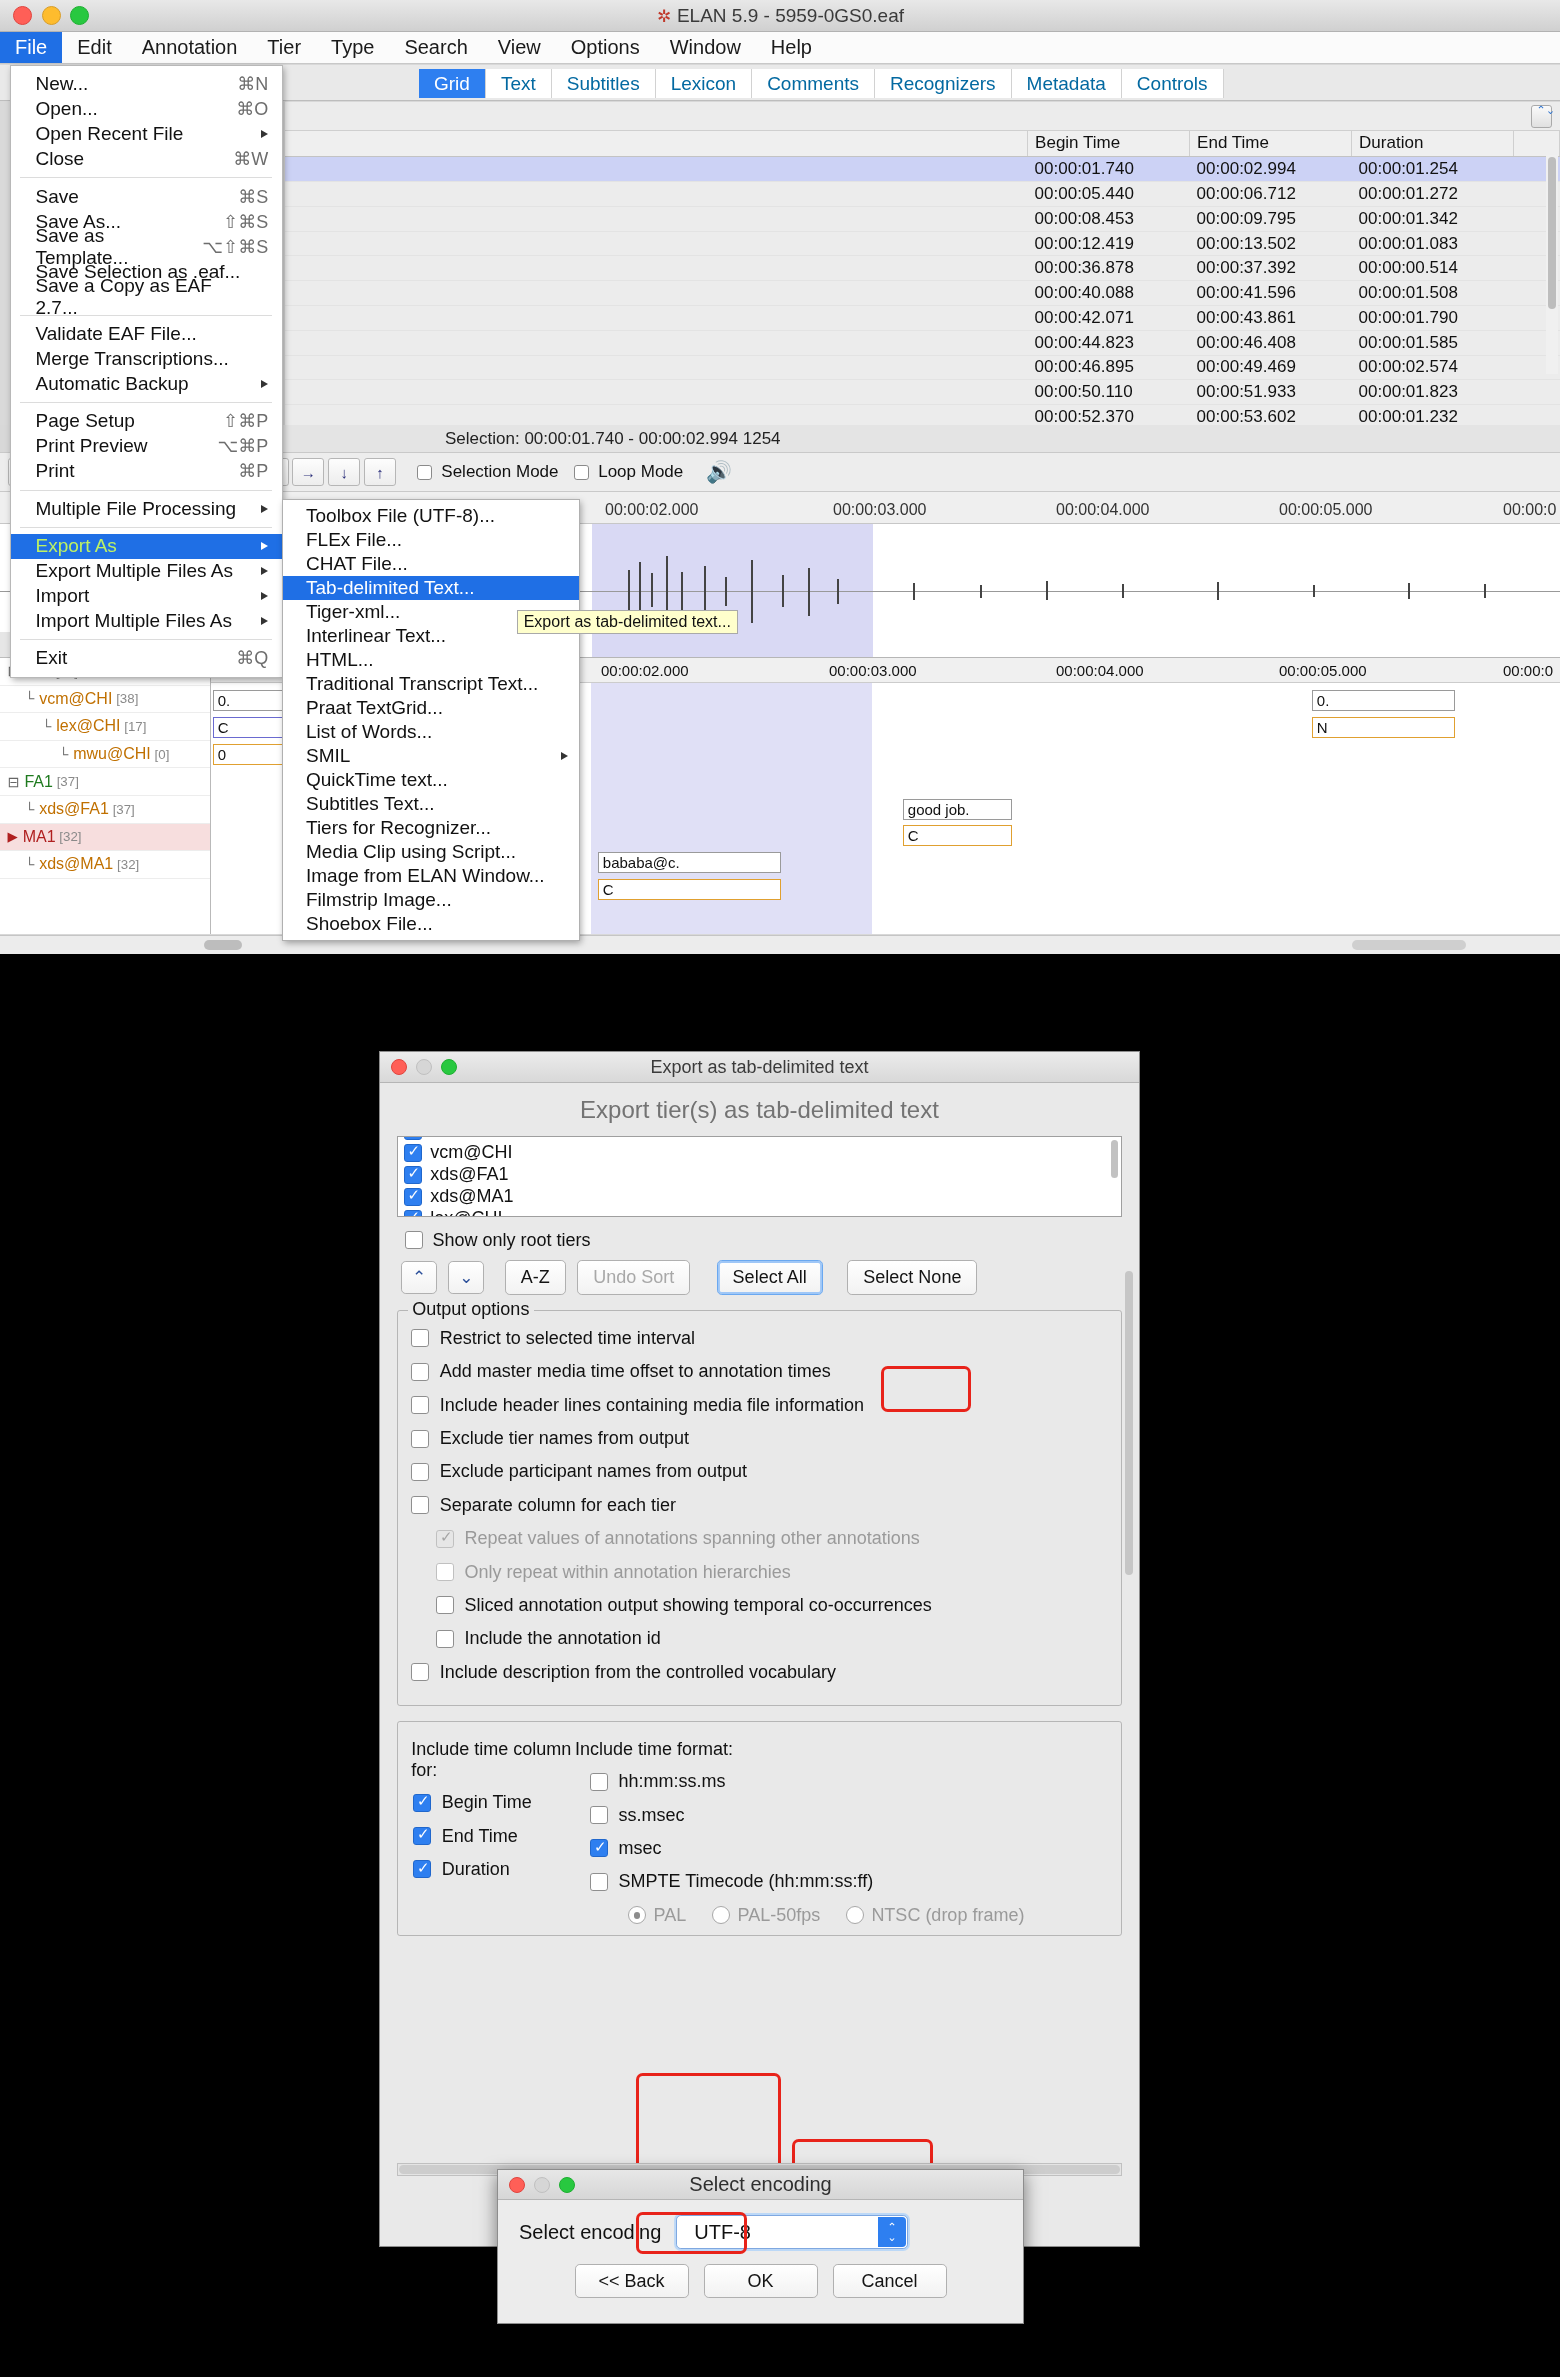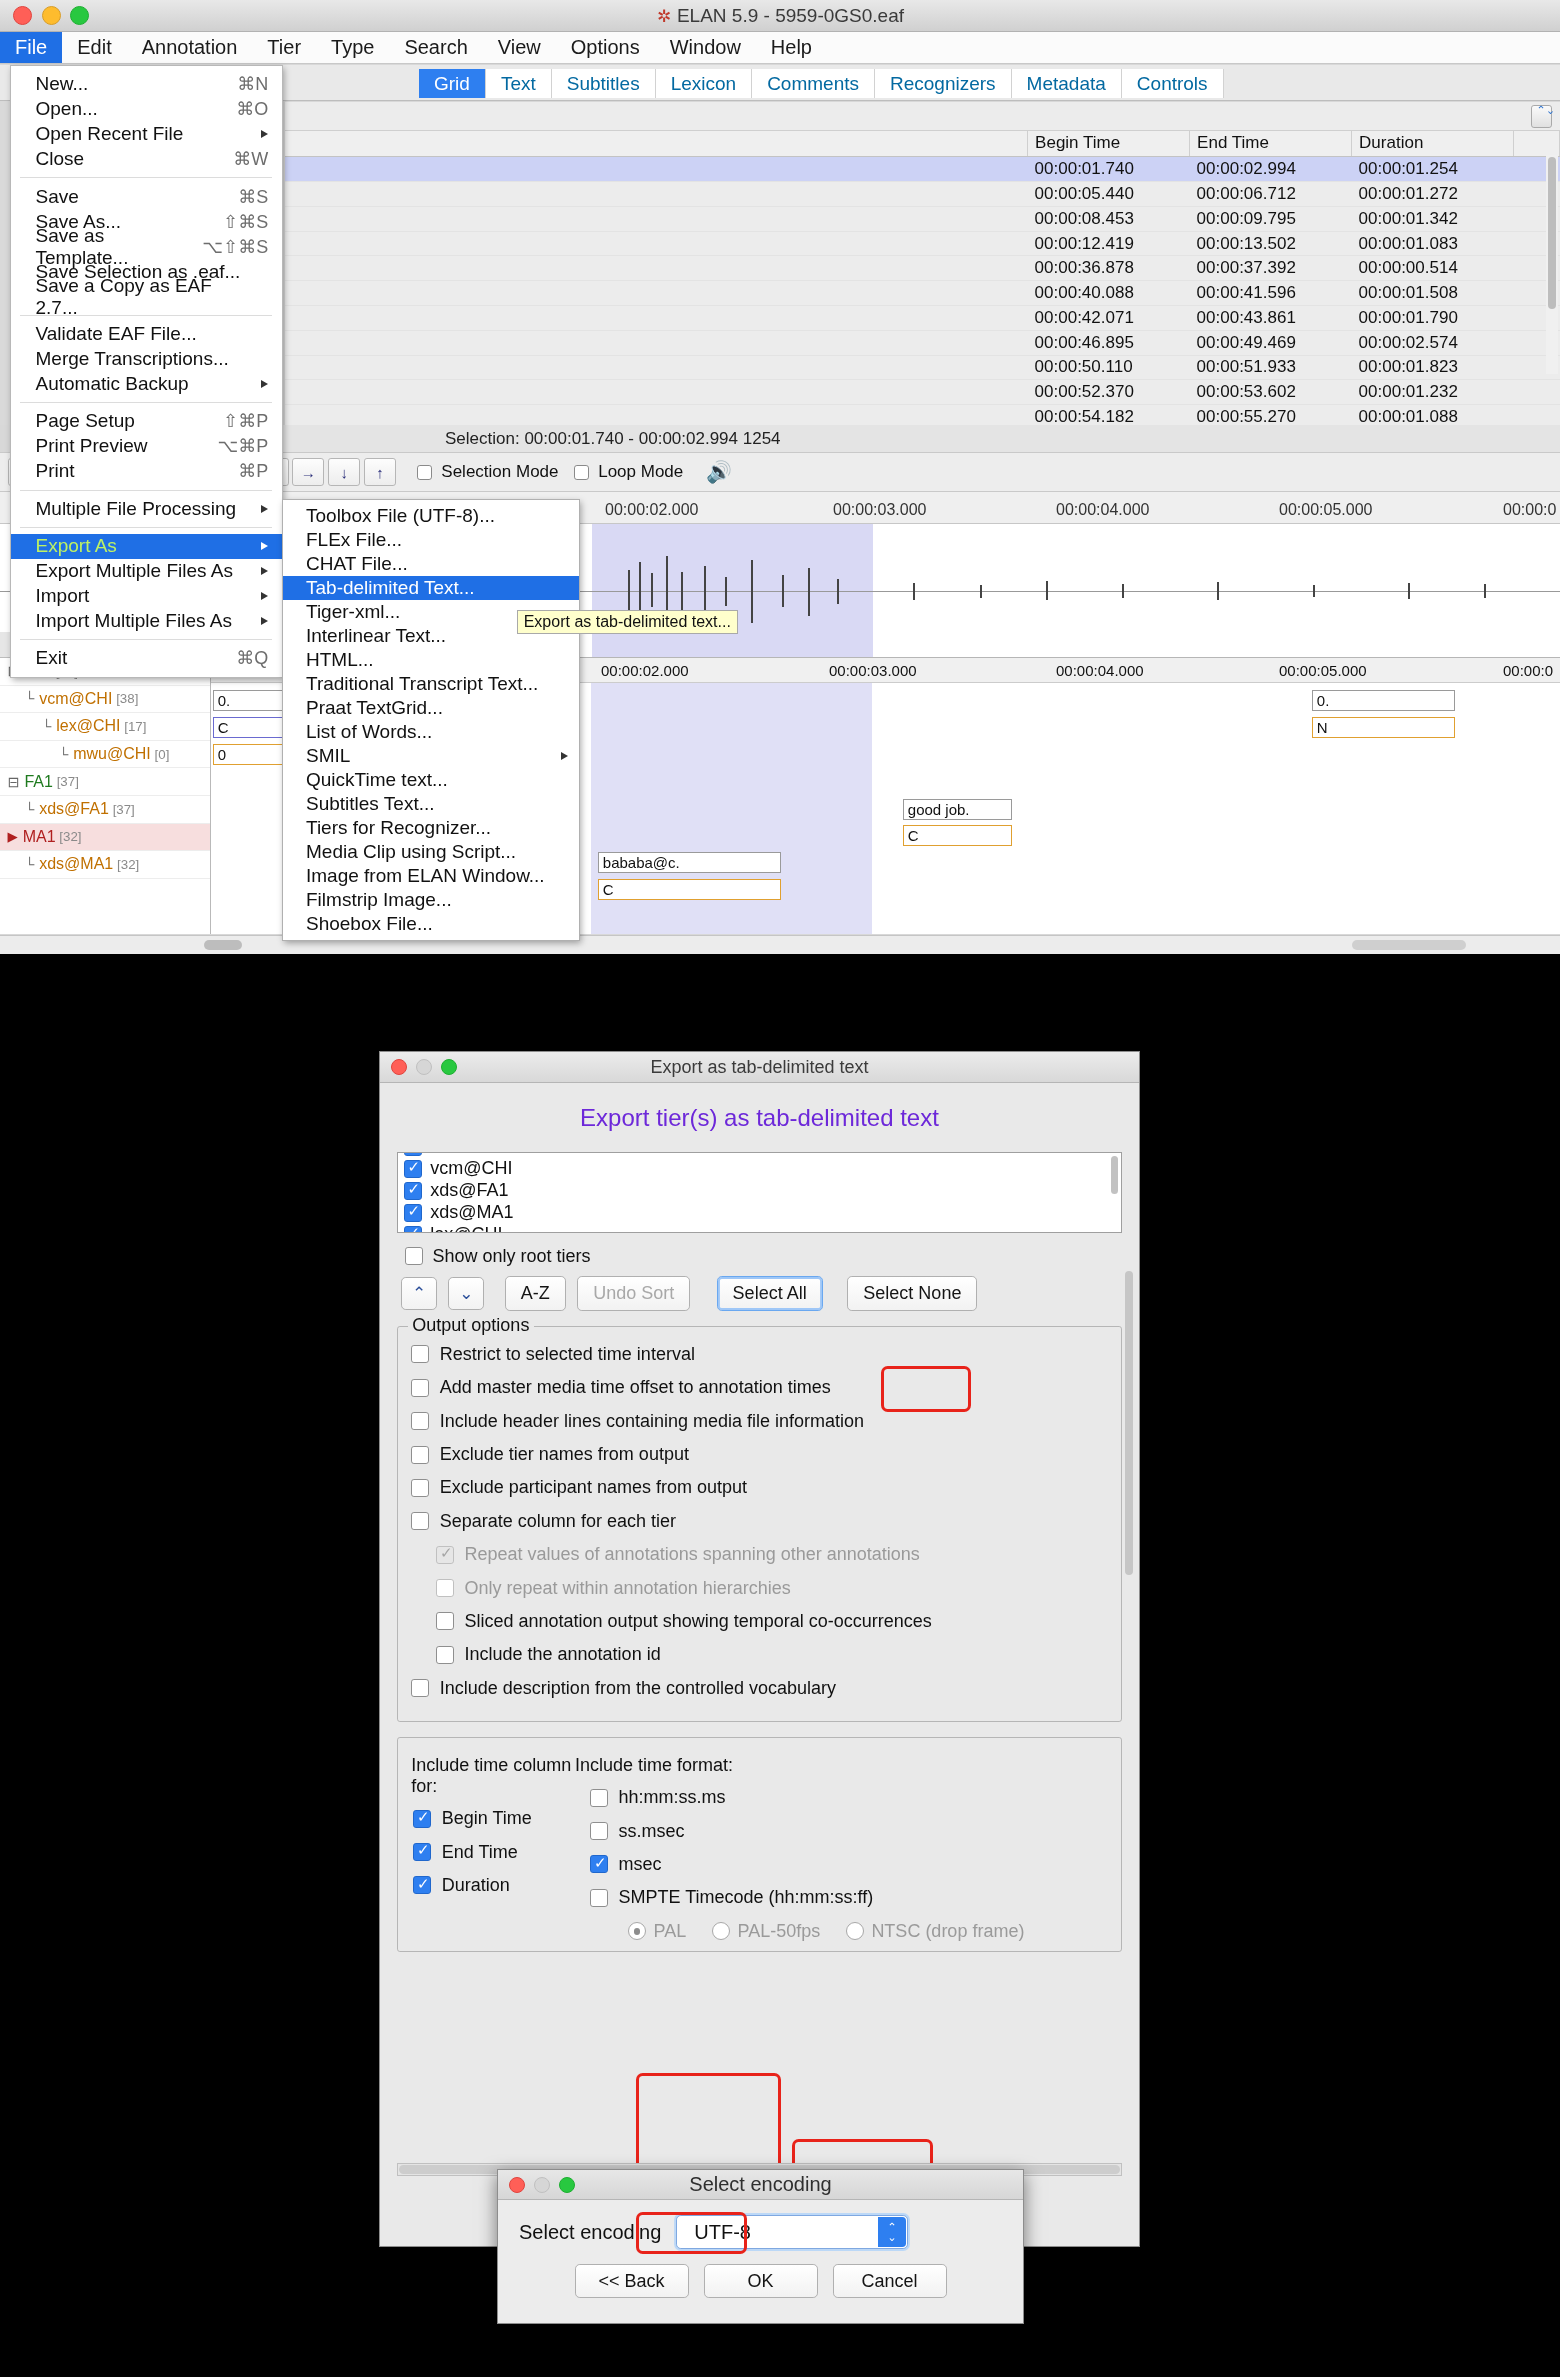--- a/index.html
+++ b/index.html
@@ -112,21 +112,21 @@
   .hscroll .rt{ position:absolute; right:95px; top:3.8px; width:114px; height:10.5px; background:#cfcfcf; border-radius:5.7px;}
 
   
   .dlg{ position:absolute; left:379px; top:1051px; width:761px; height:1196px; background:#e9e9e9;
         border:1px solid #8d8d8d; box-shadow:0 4.8px 17px rgba(0,0,0,.5);}
   .dlg .tb{ height:31px; background:linear-gradient(#ececec,#d8d8d8); border-bottom:1px solid #b5b5b5; position:relative; display:flex; align-items:center;}
   .dlg .tb .traffic{ margin-left:11.4px; gap:8.6px;}
   .dlg .tb .dot{ width:16px; height:16px;}
   .dlg .tb .dot.y{ background:#d6d6d6; border-color:#c0c0c0;}
   .dlg .tb .t{ position:absolute; left:0; right:0; text-align:center; font-size:18px; color:#3b3b3b;}
-  .dlg h2{ margin:8px; padding:13.3px 0 11.4px; text-align:center; font-size:24px; font-weight:normal; color:#6d28d9;}
+  .dlg h2{ margin:0; padding:13.3px 0 11.4px; text-align:center; font-size:24px; font-weight:normal; color:#737373;}
   .tierbox{ margin:0 17px; height:81px; background:#fff; border:1px solid #9f9f9f; position:relative; overflow:hidden;}
   .tierlist{ padding:0 0 0 5.7px; font-size:18px;}
   .tierline{ display:flex; align-items:center; gap:8.6px; height:22px;}
   .cb{ width:18px; height:18px; border:1px solid #8f8f8f; background:#fff; border-radius:2.9px; display:inline-block; position:relative; flex:none;}
   .cb.on{ background:#2e7ff0; border-color:#2067cc;}
   .cb.on::after{ content:"✓"; position:absolute; left:2.9px; top:-2.9px; color:#fff; font-size:15px;}
   .cb.dis{ border-color:#c0c0c0;}
   .cb.dis.on{ background:#e6e6e6; border-color:#c0c0c0;}
   .cb.dis.on::after{ color:#a5a5a5;}
   .vscroll{ position:absolute; right:1.9px; top:2.9px; width:9.5px; height:74px;}
@@ -275,20 +275,27 @@
           </tr>
         <tr>
             <td class="spacer"></td>
             <td>00:00:42.071</td>
             <td>00:00:43.861</td>
             <td>00:00:01.790</td>
             <td></td>
           </tr>
         <tr>
             <td class="spacer"></td>
+            <td>00:00:44.823</td>
+            <td>00:00:46.408</td>
+            <td>00:00:01.585</td>
+            <td></td>
+          </tr>
+        <tr>
+            <td class="spacer"></td>
             <td>00:00:46.895</td>
             <td>00:00:49.469</td>
             <td>00:00:02.574</td>
             <td></td>
           </tr>
         <tr>
             <td class="spacer"></td>
             <td>00:00:50.110</td>
             <td>00:00:51.933</td>
             <td>00:00:01.823</td>

